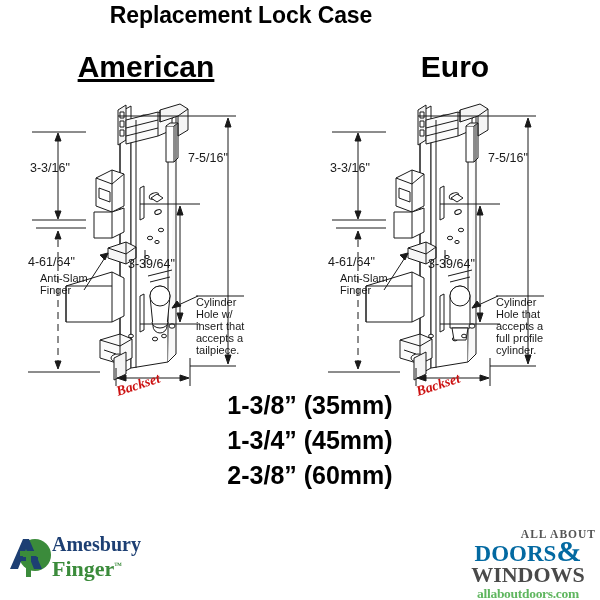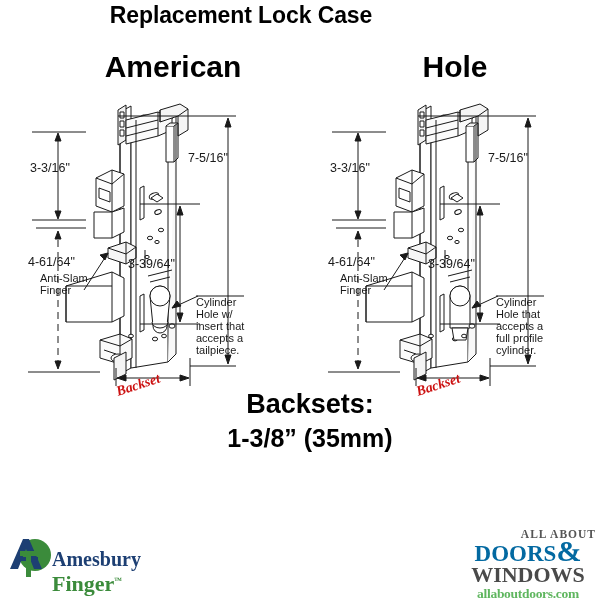--- a/index.html
+++ b/index.html
@@ -26,25 +26,26 @@
     left: 0;
     width: 482px;
     text-align: center;
     font-size: 23px;
     font-weight: bold;
     letter-spacing: -0.1px;
   }
   #title-american {
     position: absolute;
     top: 50px;
-    left: 48px;
+    left: 21px;
     width: 250px;
     text-align: center;
     font-size: 30px;
     font-weight: bold;
+    text-decoration: underline;
   }
   #title-euro {
     position: absolute;
     top: 50px;
     left: 330px;
     width: 250px;
     text-align: center;
     font-size: 30px;
     font-weight: bold;
   }
@@ -142,21 +143,21 @@
     font-family: "Liberation Serif", serif;
     font-size: 13.5px;
     font-weight: bold;
     color: #5fb65f;
     line-height: 16px;
     letter-spacing: -0.3px;
   }
   .amb-text {
     position: absolute;
     left: 44px;
-    top: 16px;
+    top: 1px;
   }
   .amb-l1 {
     font-family: "Liberation Serif", serif;
     font-size: 20px;
     font-weight: bold;
     color: #1d3f73;
     line-height: 21px;
   }
   .amb-l2 {
     font-family: "Liberation Serif", serif;
@@ -179,21 +180,21 @@
     letter-spacing: 0.1px;
   }
 </style>
 </head>
 <body>
 
 <div class="page">
 
   <div id="main-title">Replacement Lock Case</div>
   <div id="title-american">American</div>
-  <div id="title-euro">Hole</div>
+  <div id="title-euro">Euro</div>
 
   <div class="panel" id="panel-american">
     <svg width="300" height="300" viewBox="0 0 300 300">
       <g stroke="#1a1a1a" fill="none" stroke-width="1" stroke-linejoin="round">
 
         <path d="M120 12 L131 6 L131 268 L120 274 Z" fill="#ffffff"></path>
         <path d="M120 12 L120 274"></path>
 
         <path d="M131 22 L168 22 L168 262 L131 268 Z" fill="#ffffff"></path>
         <path d="M131 22 L143 15 L176 15 L168 22" fill="#f4f4f4"></path>
@@ -477,22 +478,23 @@
         <line x1="190" y1="258" x2="190" y2="286"></line>
         <line x1="120" y1="278" x2="186" y2="278"></line>
         <polygon points="117,278 126,275 126,281"></polygon>
         <polygon points="189,278 180,275 180,281"></polygon>
       </g>
       <text class="backset-label" x="118" y="296" transform="rotate(-18 118 296)">Backset</text>
     </svg>
   </div>
 
   <div id="backsets-block">
-    <div class="bs-head">Backsets:</div>
     <div class="bs-row">1-3/8” (35mm)</div>
+    <div class="bs-row">1-3/4” (45mm)</div>
+    <div class="bs-row">2-3/8” (60mm)</div>
   </div>
 
   <div id="logo-amesbury">
     <svg width="44" height="44" viewBox="0 0 44 44" style="position:absolute;left:0;top:2px">
       <circle cx="27" cy="20" r="16" fill="#3b8b3b"></circle>
       <path d="M2 34 L15 4 L21 4 L34 34 L26 34 L18 14 L10 34 Z" fill="#1d3f73"></path>
       <rect x="8" y="22" width="22" height="4" fill="#1d3f73"></rect>
       <rect x="18" y="16" width="5" height="26" fill="#3b8b3b"></rect>
       <rect x="12" y="16" width="18" height="5" fill="#3b8b3b"></rect>
     </svg>

